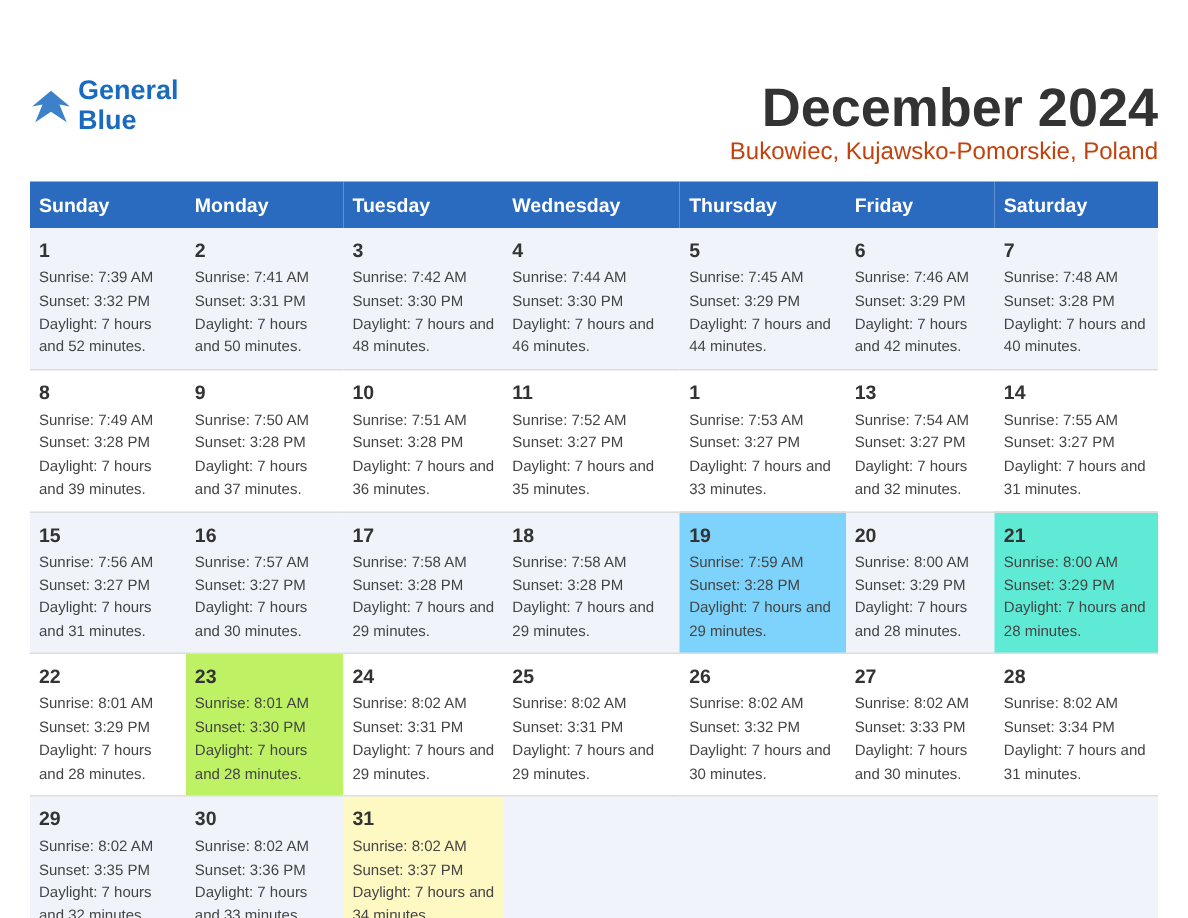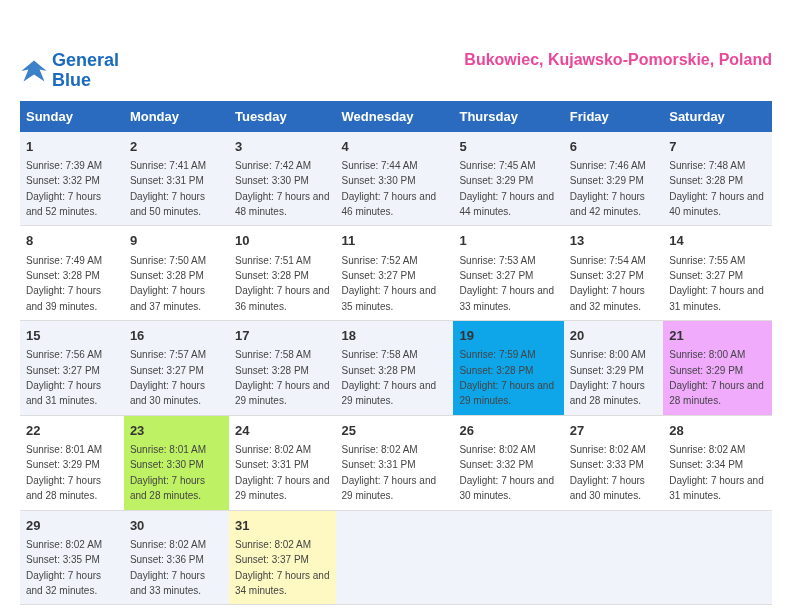--- a/index.html
+++ b/index.html
@@ -38,22 +38,21 @@
     .title-section {
       text-align: right;
     }
     .main-title {
       font-size: 36px;
       font-weight: bold;
       color: #333;
     }
     .subtitle {
       font-size: 16px;
-      color: #ec4899;
-      font-weight: bold;
+      color: #c2410c;
     }
     table {
       width: 100%;
       border-collapse: collapse;
       font-size: 11px;
     }
     thead th {
       background-color: #2a6bbf;
       color: #fff;
       padding: 8px 6px;
@@ -95,20 +94,21 @@
     <svg class="logo-bird" viewBox="0 0 40 40" xmlns="http://www.w3.org/2000/svg">
       <polygon points="20,5 38,20 28,18 35,35 20,25 5,35 12,18 2,20" fill="#1a6bbf" opacity="0.85"></polygon>
     </svg>
     <div>
       <div class="logo-text">
         <span>General</span><br><span>Blue</span>
       </div>
     </div>
   </div>
   <div class="title-section">
+    <div class="main-title">December 2024</div>
     <div class="subtitle">Bukowiec, Kujawsko-Pomorskie, Poland</div>
   </div>
 </div>
 
 <table>
   <thead>
     <tr>
     <th>Sunday</th>
         <th>Monday</th>
         <th>Tuesday</th>
@@ -135,23 +135,23 @@
         <td style="background-color: rgb(255, 255, 255);"><span class="day-num">11</span><span class="day-info">Sunrise: 7:52 AM<br>Sunset: 3:27 PM<br>Daylight: 7 hours and 35 minutes.</span></td>
         <td style="background-color: rgb(255, 255, 255);"><span class="day-num">1</span><span class="day-info">Sunrise: 7:53 AM<br>Sunset: 3:27 PM<br>Daylight: 7 hours and 33 minutes.</span></td>
         <td style="background-color: rgb(255, 255, 255);"><span class="day-num">13</span><span class="day-info">Sunrise: 7:54 AM<br>Sunset: 3:27 PM<br>Daylight: 7 hours and 32 minutes.</span></td>
         <td style="background-color: rgb(255, 255, 255);"><span class="day-num">14</span><span class="day-info">Sunrise: 7:55 AM<br>Sunset: 3:27 PM<br>Daylight: 7 hours and 31 minutes.</span></td>
       </tr>
       <tr style="background-color: rgb(240, 244, 250); border-radius: 23px;">
         <td style="background-color: rgb(240, 244, 250);"><span class="day-num">15</span><span class="day-info">Sunrise: 7:56 AM<br>Sunset: 3:27 PM<br>Daylight: 7 hours and 31 minutes.</span></td>
         <td style="background-color: rgb(240, 244, 250);"><span class="day-num">16</span><span class="day-info">Sunrise: 7:57 AM<br>Sunset: 3:27 PM<br>Daylight: 7 hours and 30 minutes.</span></td>
         <td style="background-color: rgb(240, 244, 250);"><span class="day-num">17</span><span class="day-info">Sunrise: 7:58 AM<br>Sunset: 3:28 PM<br>Daylight: 7 hours and 29 minutes.</span></td>
         <td style="background-color: rgb(240, 244, 250);"><span class="day-num">18</span><span class="day-info">Sunrise: 7:58 AM<br>Sunset: 3:28 PM<br>Daylight: 7 hours and 29 minutes.</span></td>
-        <td style="background-color: #0ea5e9;"><span class="day-num">19</span><span class="day-info">Sunrise: 7:59 AM<br>Sunset: 3:28 PM<br>Daylight: 7 hours and 29 minutes.</span></td>
+        <td style="background-color: #7dd3fc;"><span class="day-num">19</span><span class="day-info">Sunrise: 7:59 AM<br>Sunset: 3:28 PM<br>Daylight: 7 hours and 29 minutes.</span></td>
         <td style="background-color: rgb(240, 244, 250);"><span class="day-num">20</span><span class="day-info">Sunrise: 8:00 AM<br>Sunset: 3:29 PM<br>Daylight: 7 hours and 28 minutes.</span></td>
-        <td style="background-color: #f0abfc;"><span class="day-num">21</span><span class="day-info">Sunrise: 8:00 AM<br>Sunset: 3:29 PM<br>Daylight: 7 hours and 28 minutes.</span></td>
+        <td style="background-color: #5eead4;"><span class="day-num">21</span><span class="day-info">Sunrise: 8:00 AM<br>Sunset: 3:29 PM<br>Daylight: 7 hours and 28 minutes.</span></td>
       </tr>
       <tr style="background-color: rgb(255, 255, 255);">
         <td style="background-color: rgb(255, 255, 255);"><span class="day-num">22</span><span class="day-info">Sunrise: 8:01 AM<br>Sunset: 3:29 PM<br>Daylight: 7 hours and 28 minutes.</span></td>
         <td style="background-color: #bef264;"><span class="day-num">23</span><span class="day-info">Sunrise: 8:01 AM<br>Sunset: 3:30 PM<br>Daylight: 7 hours and 28 minutes.</span></td>
         <td style="background-color: rgb(255, 255, 255);"><span class="day-num">24</span><span class="day-info">Sunrise: 8:02 AM<br>Sunset: 3:31 PM<br>Daylight: 7 hours and 29 minutes.</span></td>
         <td style="background-color: rgb(255, 255, 255);"><span class="day-num">25</span><span class="day-info">Sunrise: 8:02 AM<br>Sunset: 3:31 PM<br>Daylight: 7 hours and 29 minutes.</span></td>
         <td style="background-color: rgb(255, 255, 255);"><span class="day-num">26</span><span class="day-info">Sunrise: 8:02 AM<br>Sunset: 3:32 PM<br>Daylight: 7 hours and 30 minutes.</span></td>
         <td style="background-color: rgb(255, 255, 255);"><span class="day-num">27</span><span class="day-info">Sunrise: 8:02 AM<br>Sunset: 3:33 PM<br>Daylight: 7 hours and 30 minutes.</span></td>
         <td style="background-color: rgb(255, 255, 255);"><span class="day-num">28</span><span class="day-info">Sunrise: 8:02 AM<br>Sunset: 3:34 PM<br>Daylight: 7 hours and 31 minutes.</span></td>
       </tr>

